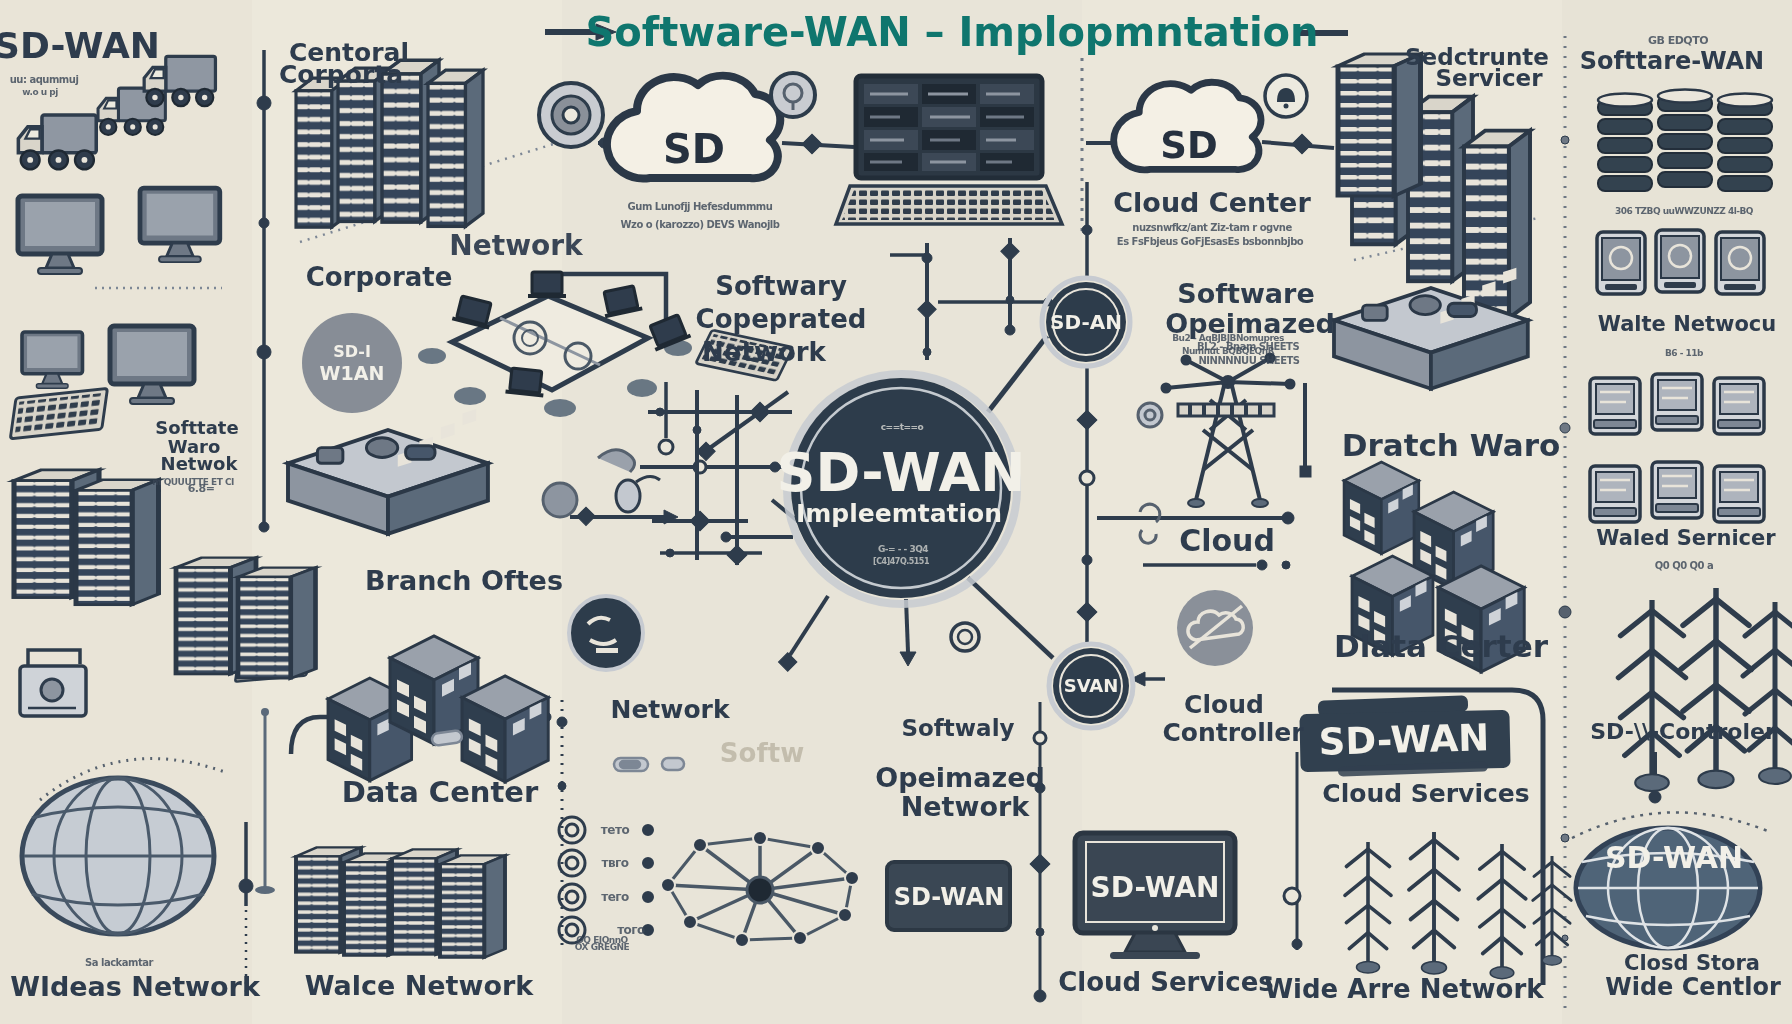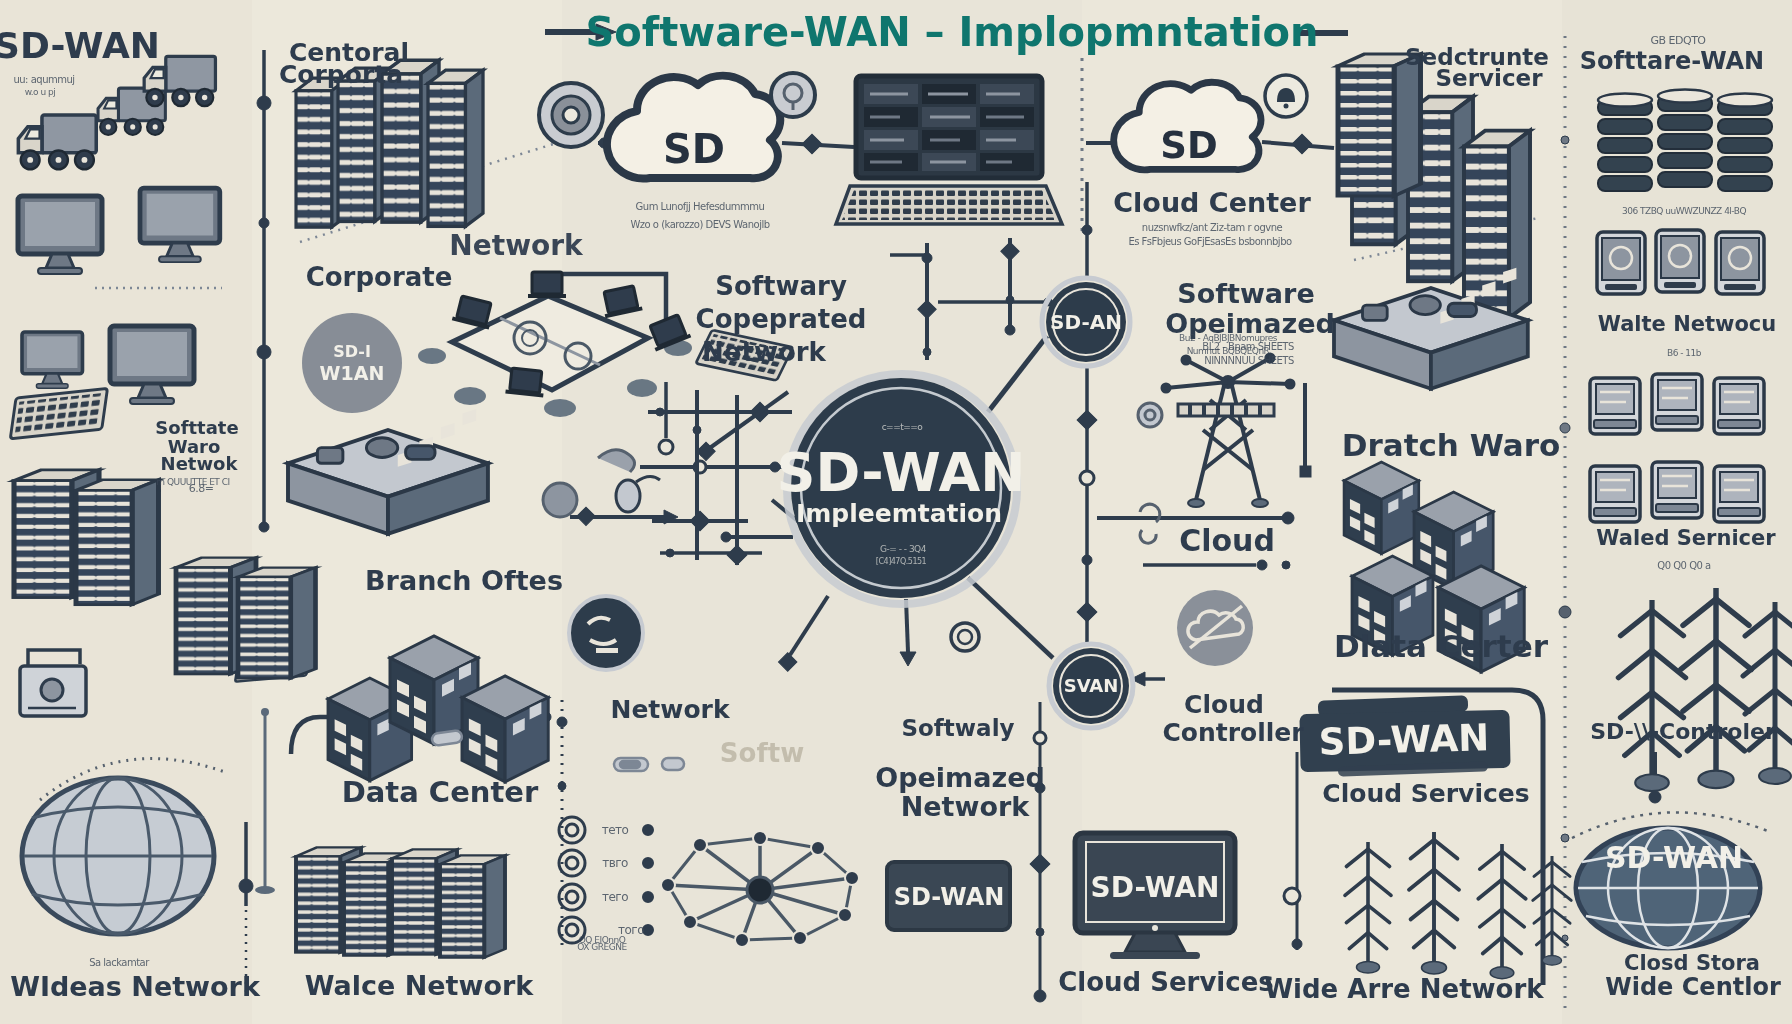--- a/index.html
+++ b/index.html
@@ -1,21 +1,21 @@
 <!DOCTYPE html>
 <html><head>
 <meta charset="utf-8">
 <style>
   html,body{margin:0;padding:0;background:#d8d4c8;}
   #stage{position:relative;width:1792px;height:1024px;overflow:hidden;
          background:#eae6da;font-family:"DejaVu Sans","Liberation Sans",sans-serif;}
   #art{position:absolute;left:0;top:0;}
   .lbl{position:absolute;transform:translate(-50%,-50%);white-space:nowrap;
        color:#2e3c4d;font-weight:700;line-height:1;z-index:5;}
-  .garb{opacity:.8;filter:blur(.4px);letter-spacing:-.5px;font-weight:400;color:#3a4656;}
+  .garb{opacity:.8;filter:blur(.4px);letter-spacing:-.5px;font-weight:700;color:#3a4656;}
   .wt{color:#f2f0e8;}
   .ghost{color:#c3bdad;}
 </style>
 </head>
 <body>
 
 <div id="stage">
 
 <svg id="art" width="1792" height="1024" viewBox="0 0 1792 1024">
   <defs>

